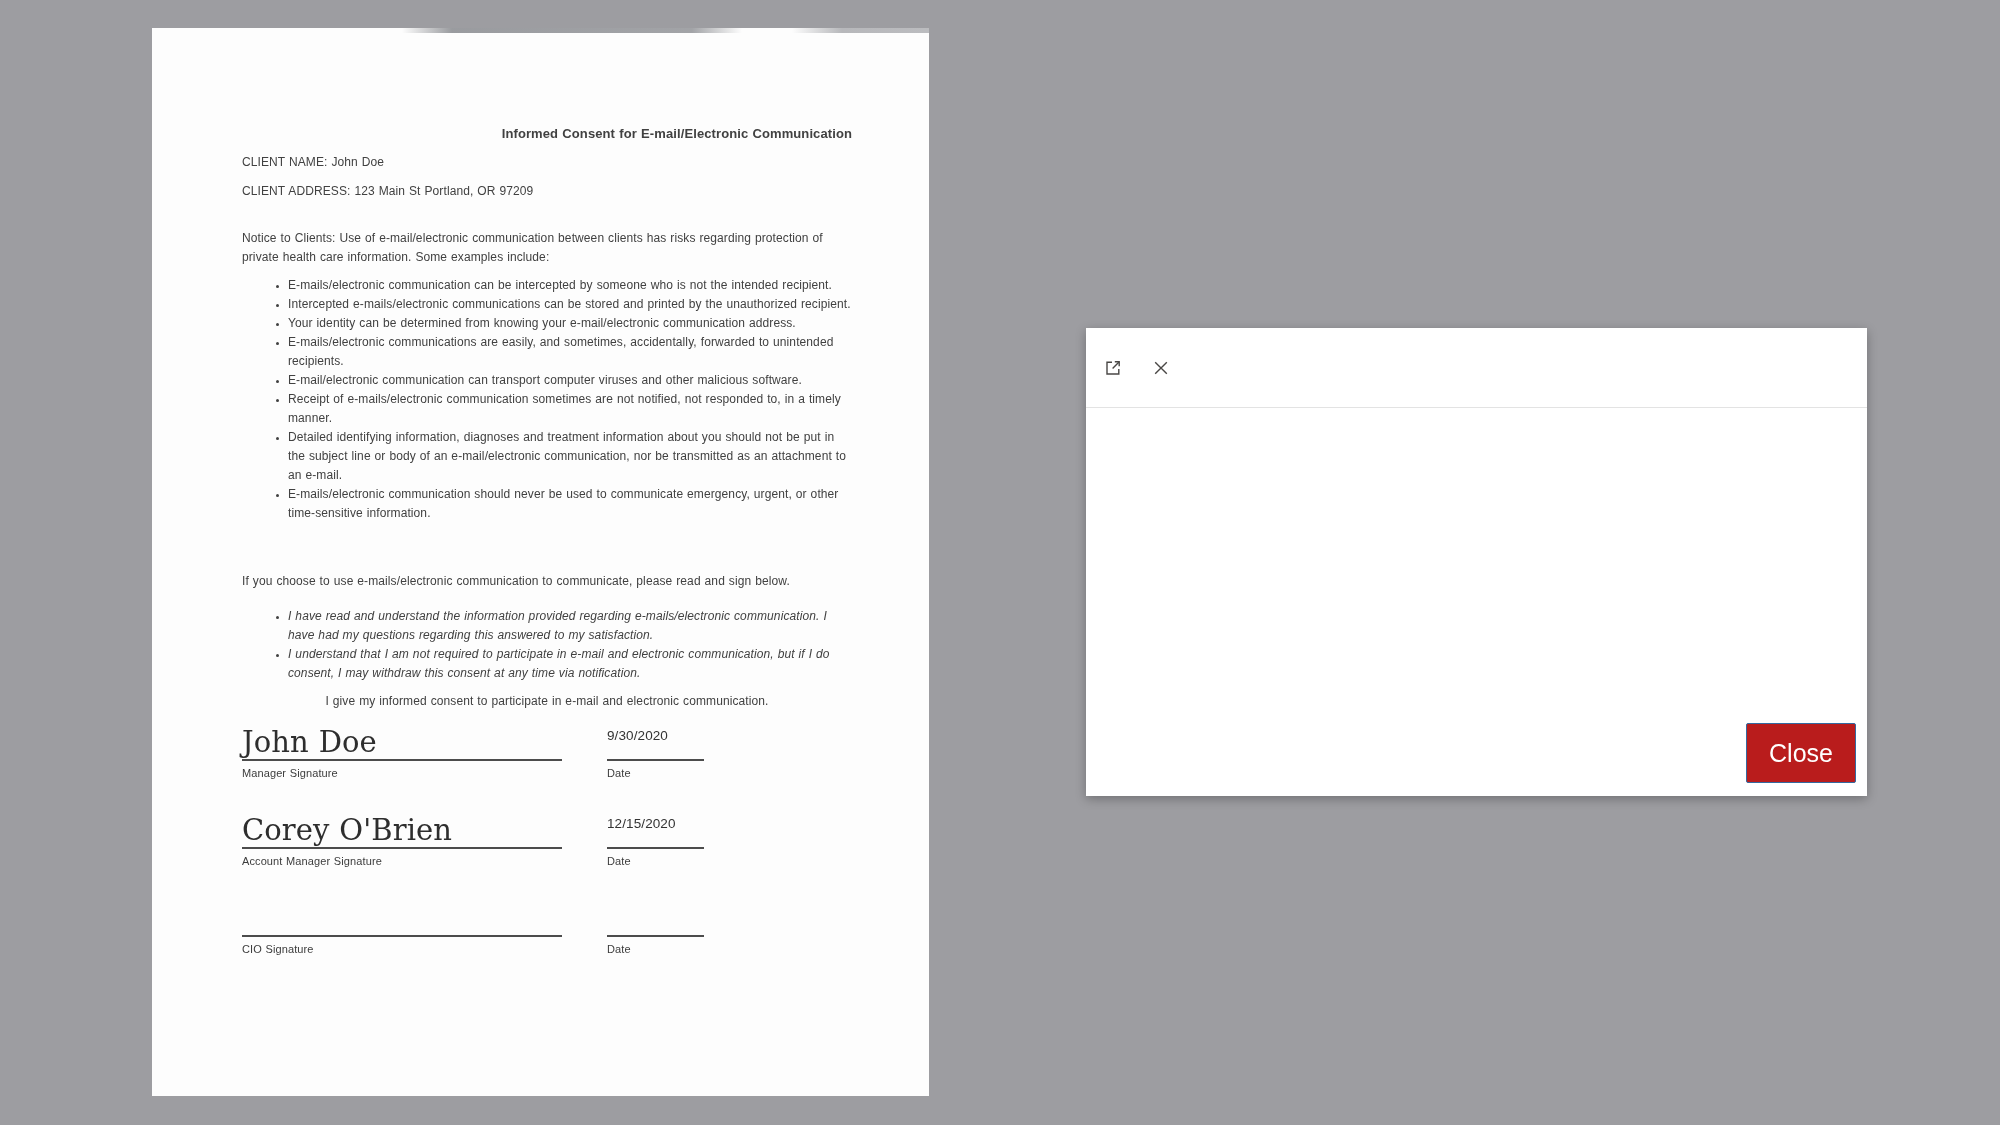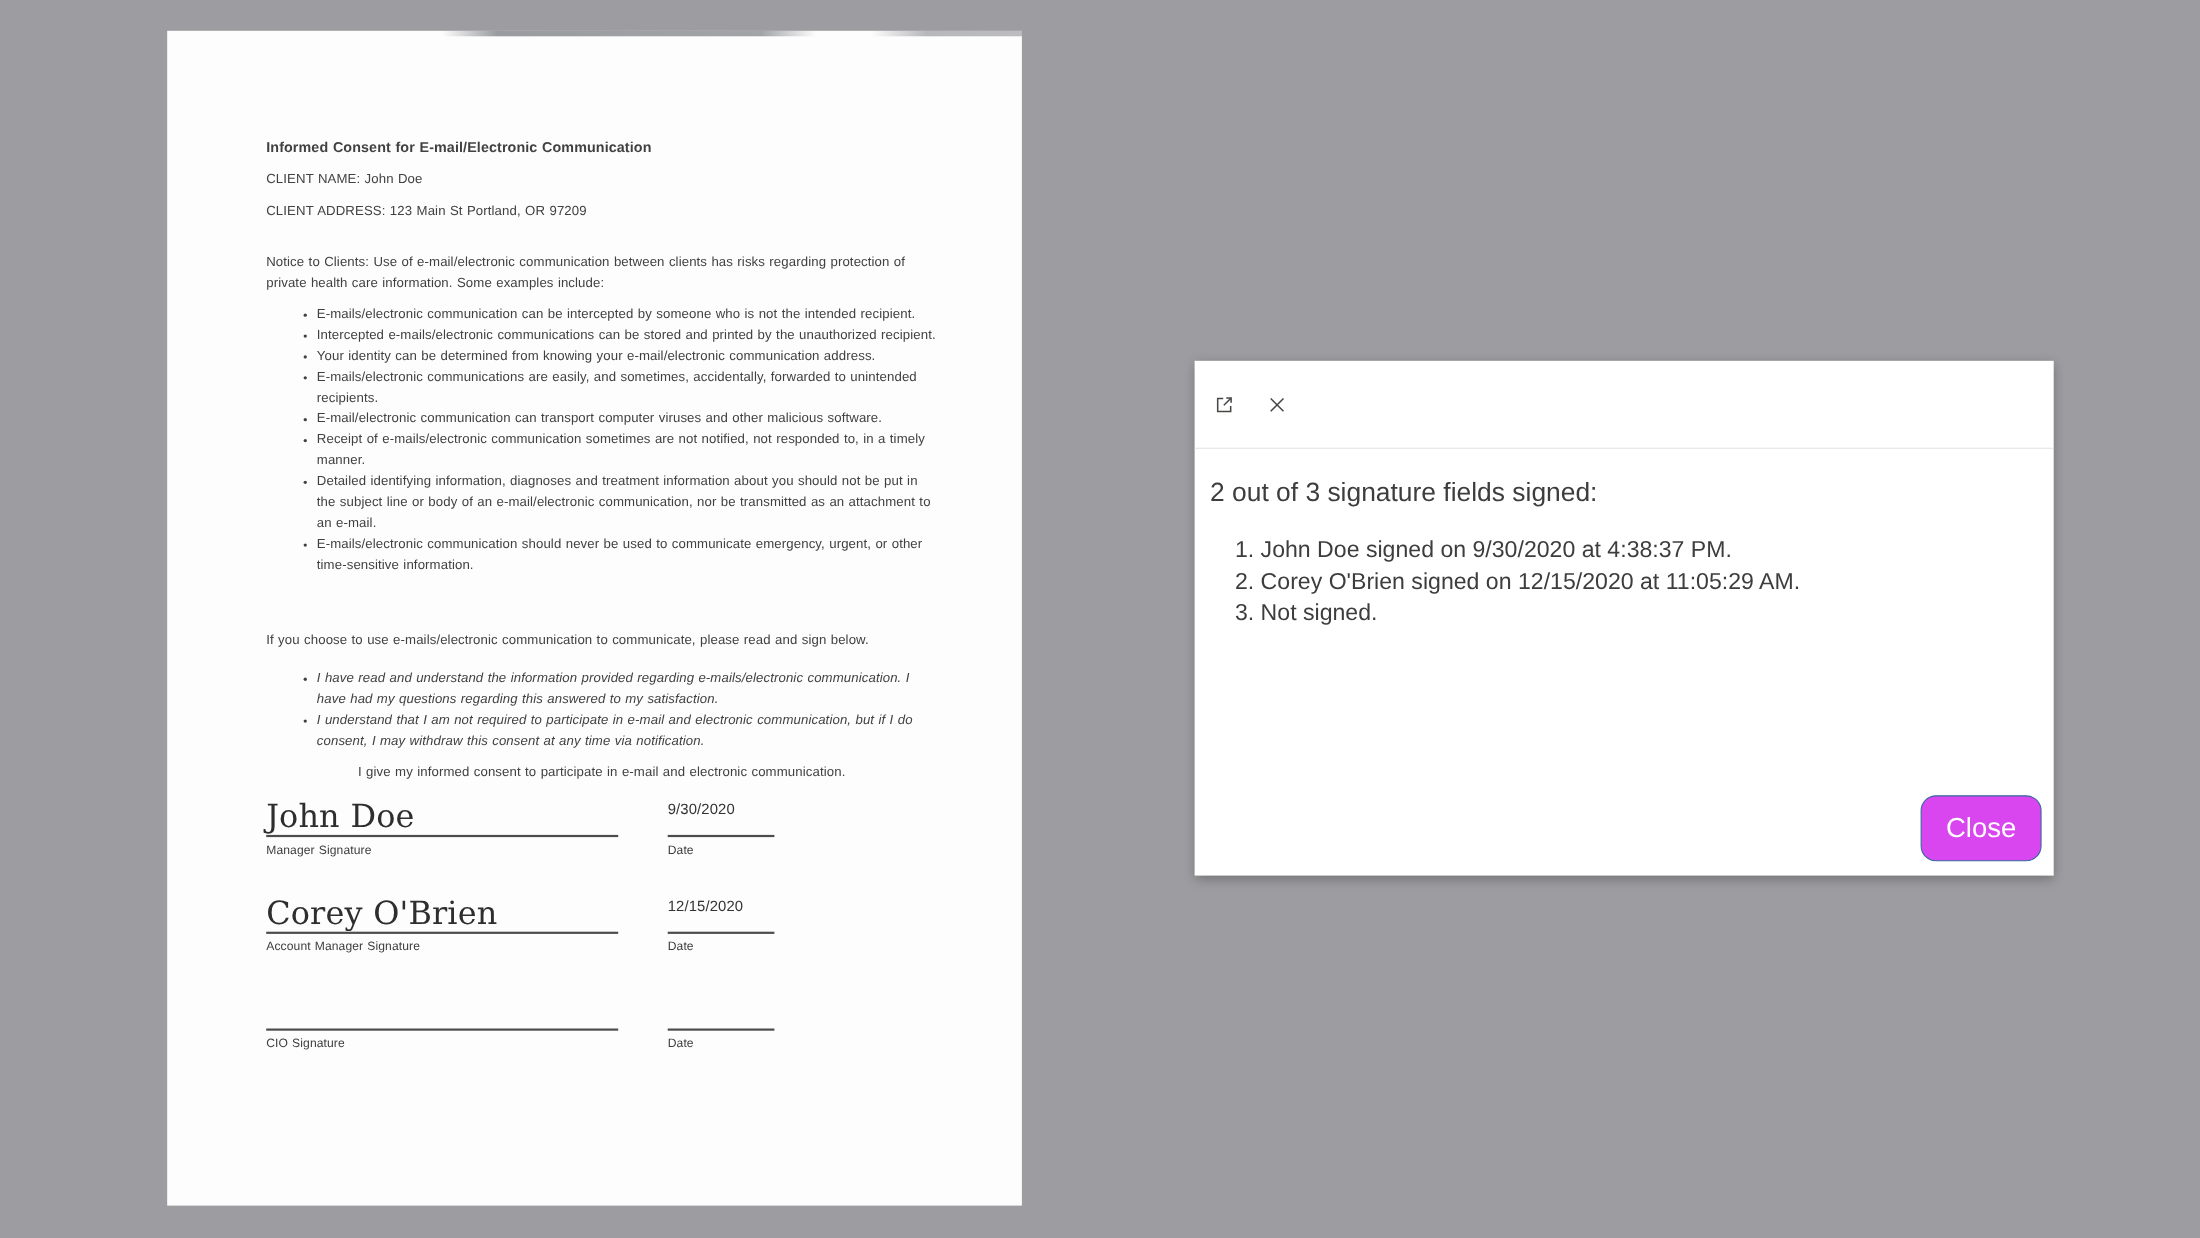--- a/index.html
+++ b/index.html
@@ -23,21 +23,21 @@
       rgba(78,80,88,0.35) 870px, rgba(0,0,0,0) 915px);
   }
   .page-inner {
     position:relative; height:100%;
     padding:96px 77px 0 90px;
     color:#414141;
     font-size:12px; line-height:19px;
     letter-spacing:0.1px; word-spacing:0.5px;
     filter:blur(0.35px);
   }
-  .doc-title { margin:0; text-align:left; font-weight:bold; font-size:13px; line-height:19px; }
+  .doc-title { margin:0; text-align:right; font-weight:bold; font-size:13px; line-height:19px; }
   .client-line { margin-top:10px; }
   .doc-p.notice { margin-top:28px; }
   .doc-p.choose { margin-top:49px; }
   .doc-p.consent { margin-top:9px;text-align:center; }
   ul.doc-list { margin:0; padding:0 0 0 46px; list-style:disc outside; }
   ul.doc-list.risks { margin-top:9px; }
   ul.doc-list.acks { margin-top:16px;font-style:italic; }
   ul.doc-list li { padding-left:0; }
   ul.doc-list li::marker { font-size:9px; }
 
@@ -82,21 +82,21 @@
   }
   .dialog-body { padding:25px 16px 0 14px; }
   .dialog-summary { font-size:24px; line-height:30px; color:#3d3d3d; }
   ol.sig-status-list {
     margin:22px 0 0 0; padding:0 0 0 46px;
     font-size:21px; line-height:29px; color:#3d3d3d;
   }
   .close-btn {
     position:absolute; right:11px; bottom:13px;
     width:110px; height:60px;
-    background:#d946ef; border:1px solid #35699f; border-radius:14px;
+    background:#b91c1c; border:1px solid #35699f; border-radius:2px;
     color:#ffffff; font-size:25px; font-family:"Liberation Sans", sans-serif;
     cursor:pointer;
   }
 </style>
 </head>
 <body>
 
 <div class="page">
   <div class="scan-artifact"></div>
   <div class="page-inner">
@@ -172,22 +172,14 @@
           <path d="M16 4 L9.6 10.4"></path>
         </svg>
       </button>
       <button class="icon-btn" aria-label="Close dialog">
         <svg width="20" height="20" viewBox="0 0 20 20" fill="none" stroke="#494745" stroke-width="1.4">
           <path d="M4.2 4.2 L15.8 15.8 M15.8 4.2 L4.2 15.8"></path>
         </svg>
       </button>
     </div>
   </div>
-  <div class="dialog-body">
-    <div class="dialog-summary">2 out of 3 signature fields signed:</div>
-    <ol class="sig-status-list">
-        <li>John Doe signed on 9/30/2020 at 4:38:37 PM.</li>
-        <li>Corey O'Brien signed on 12/15/2020 at 11:05:29 AM.</li>
-        <li>Not signed.</li>
-      </ol>
-  </div>
   <button class="close-btn">Close</button>
 </div>
 
 </body></html>

